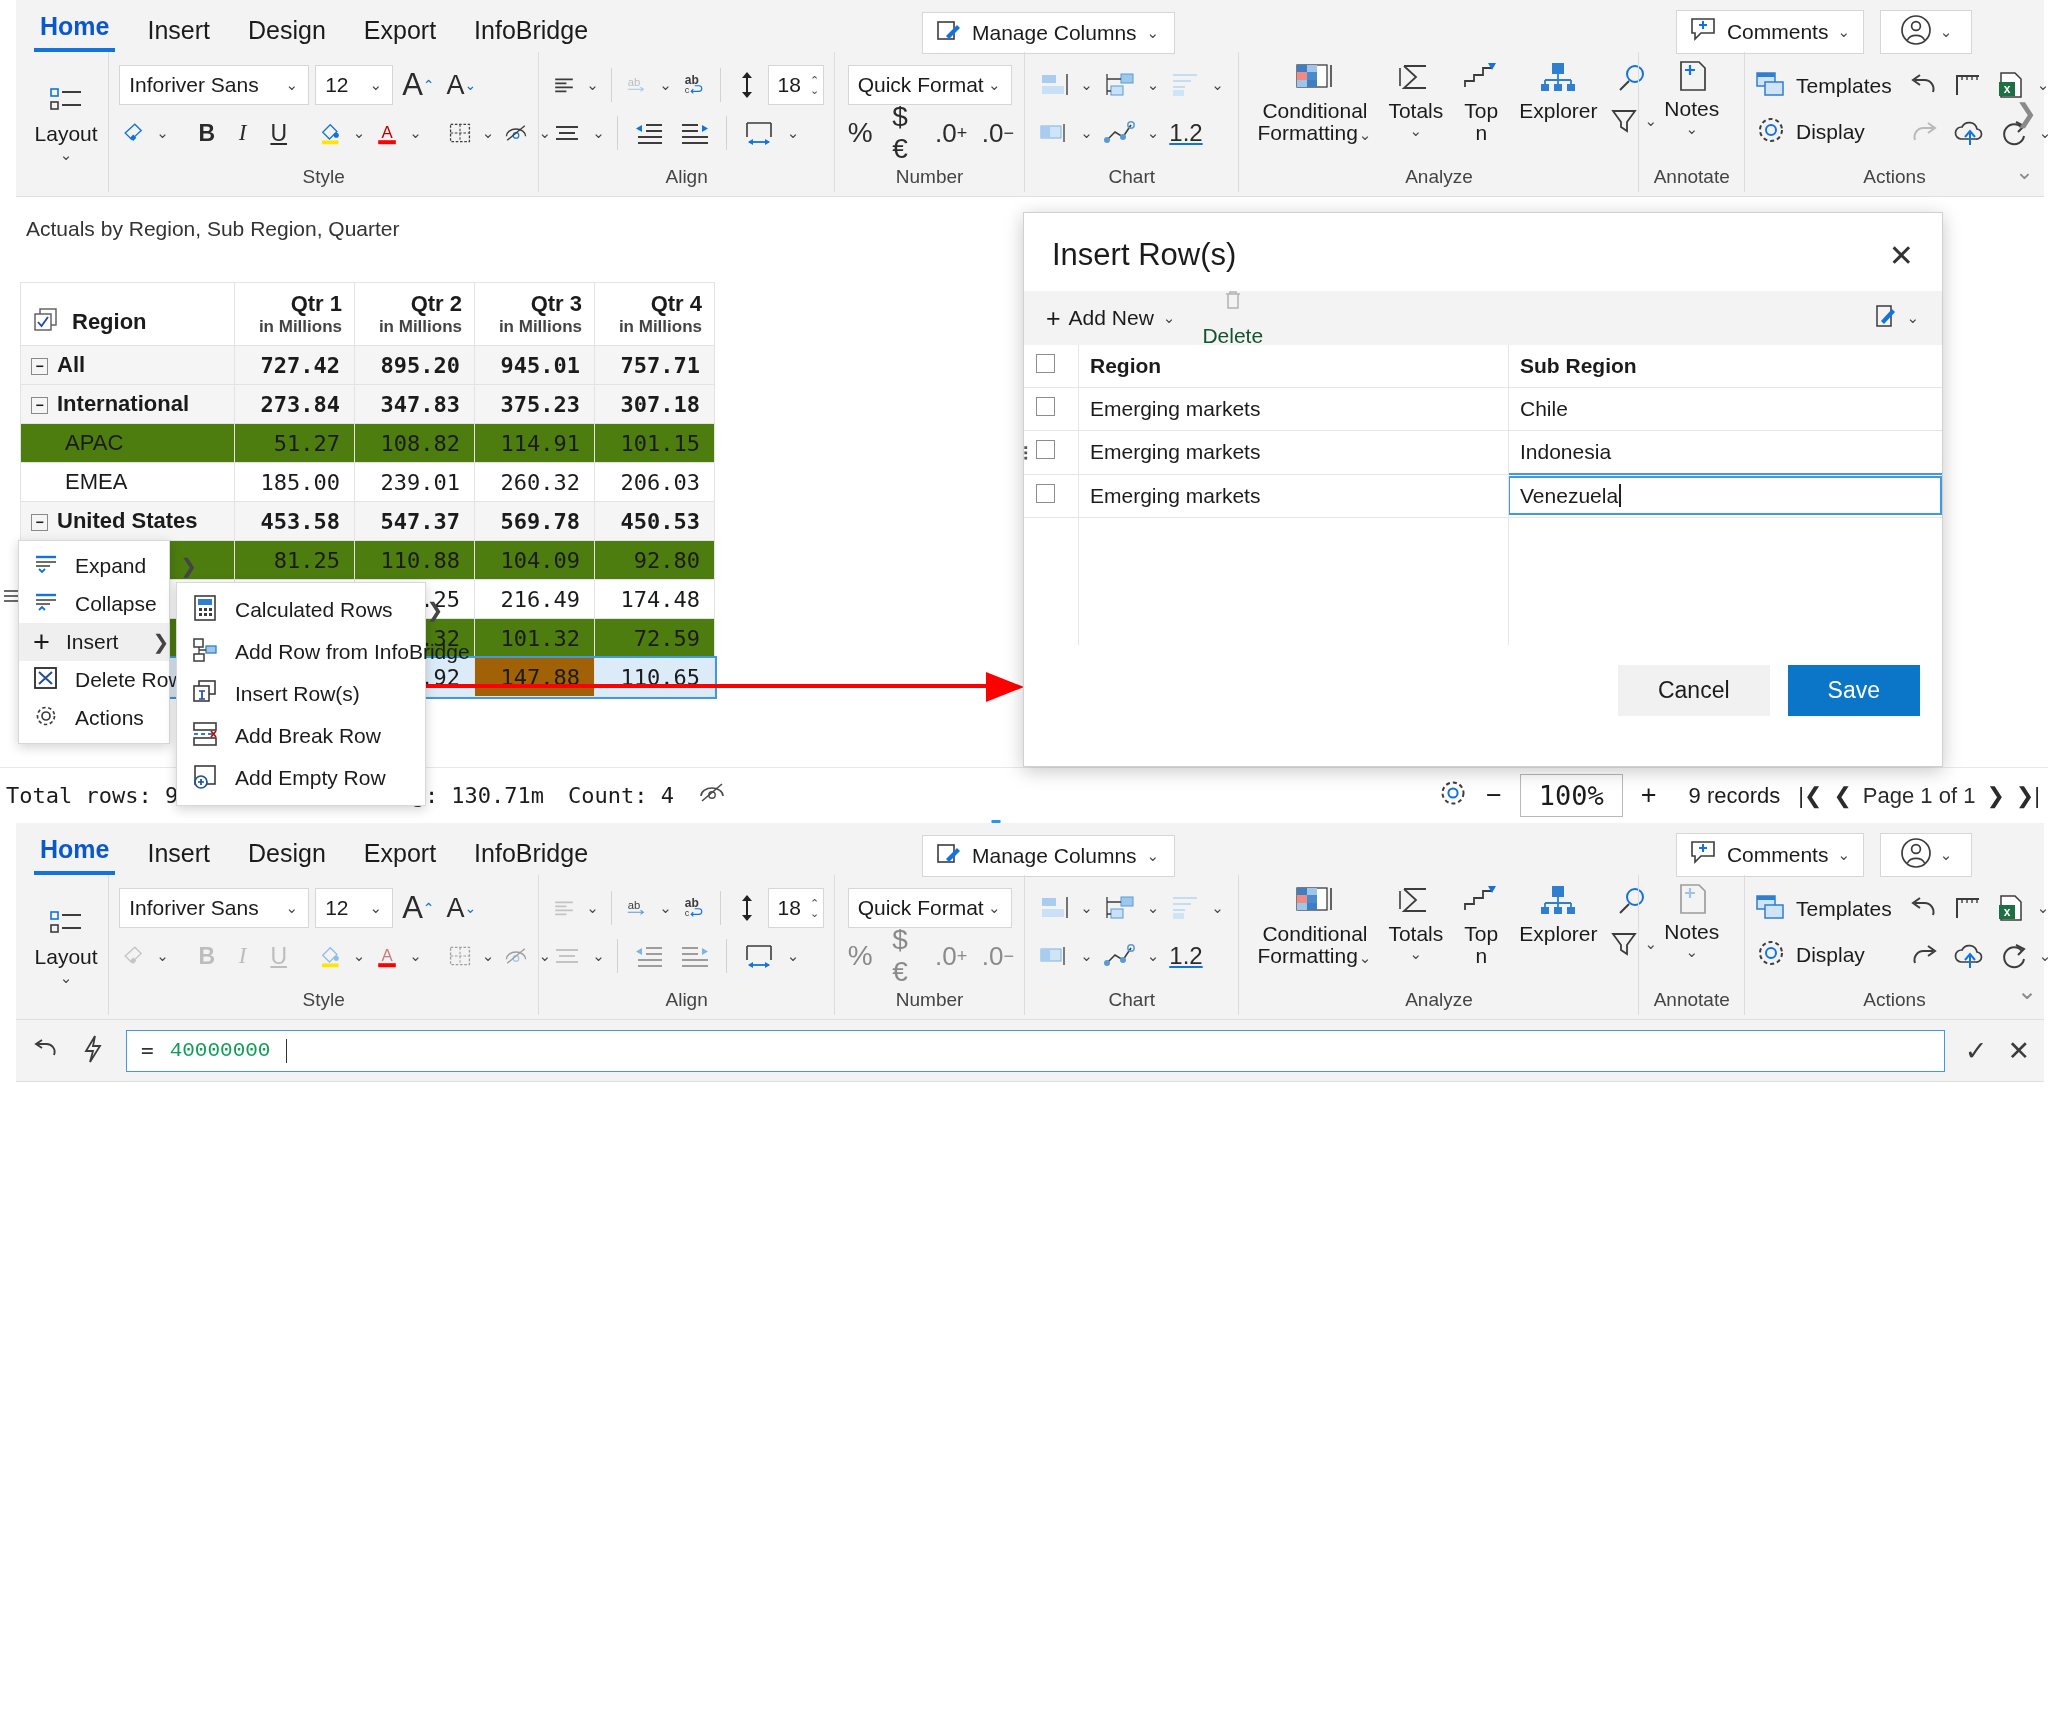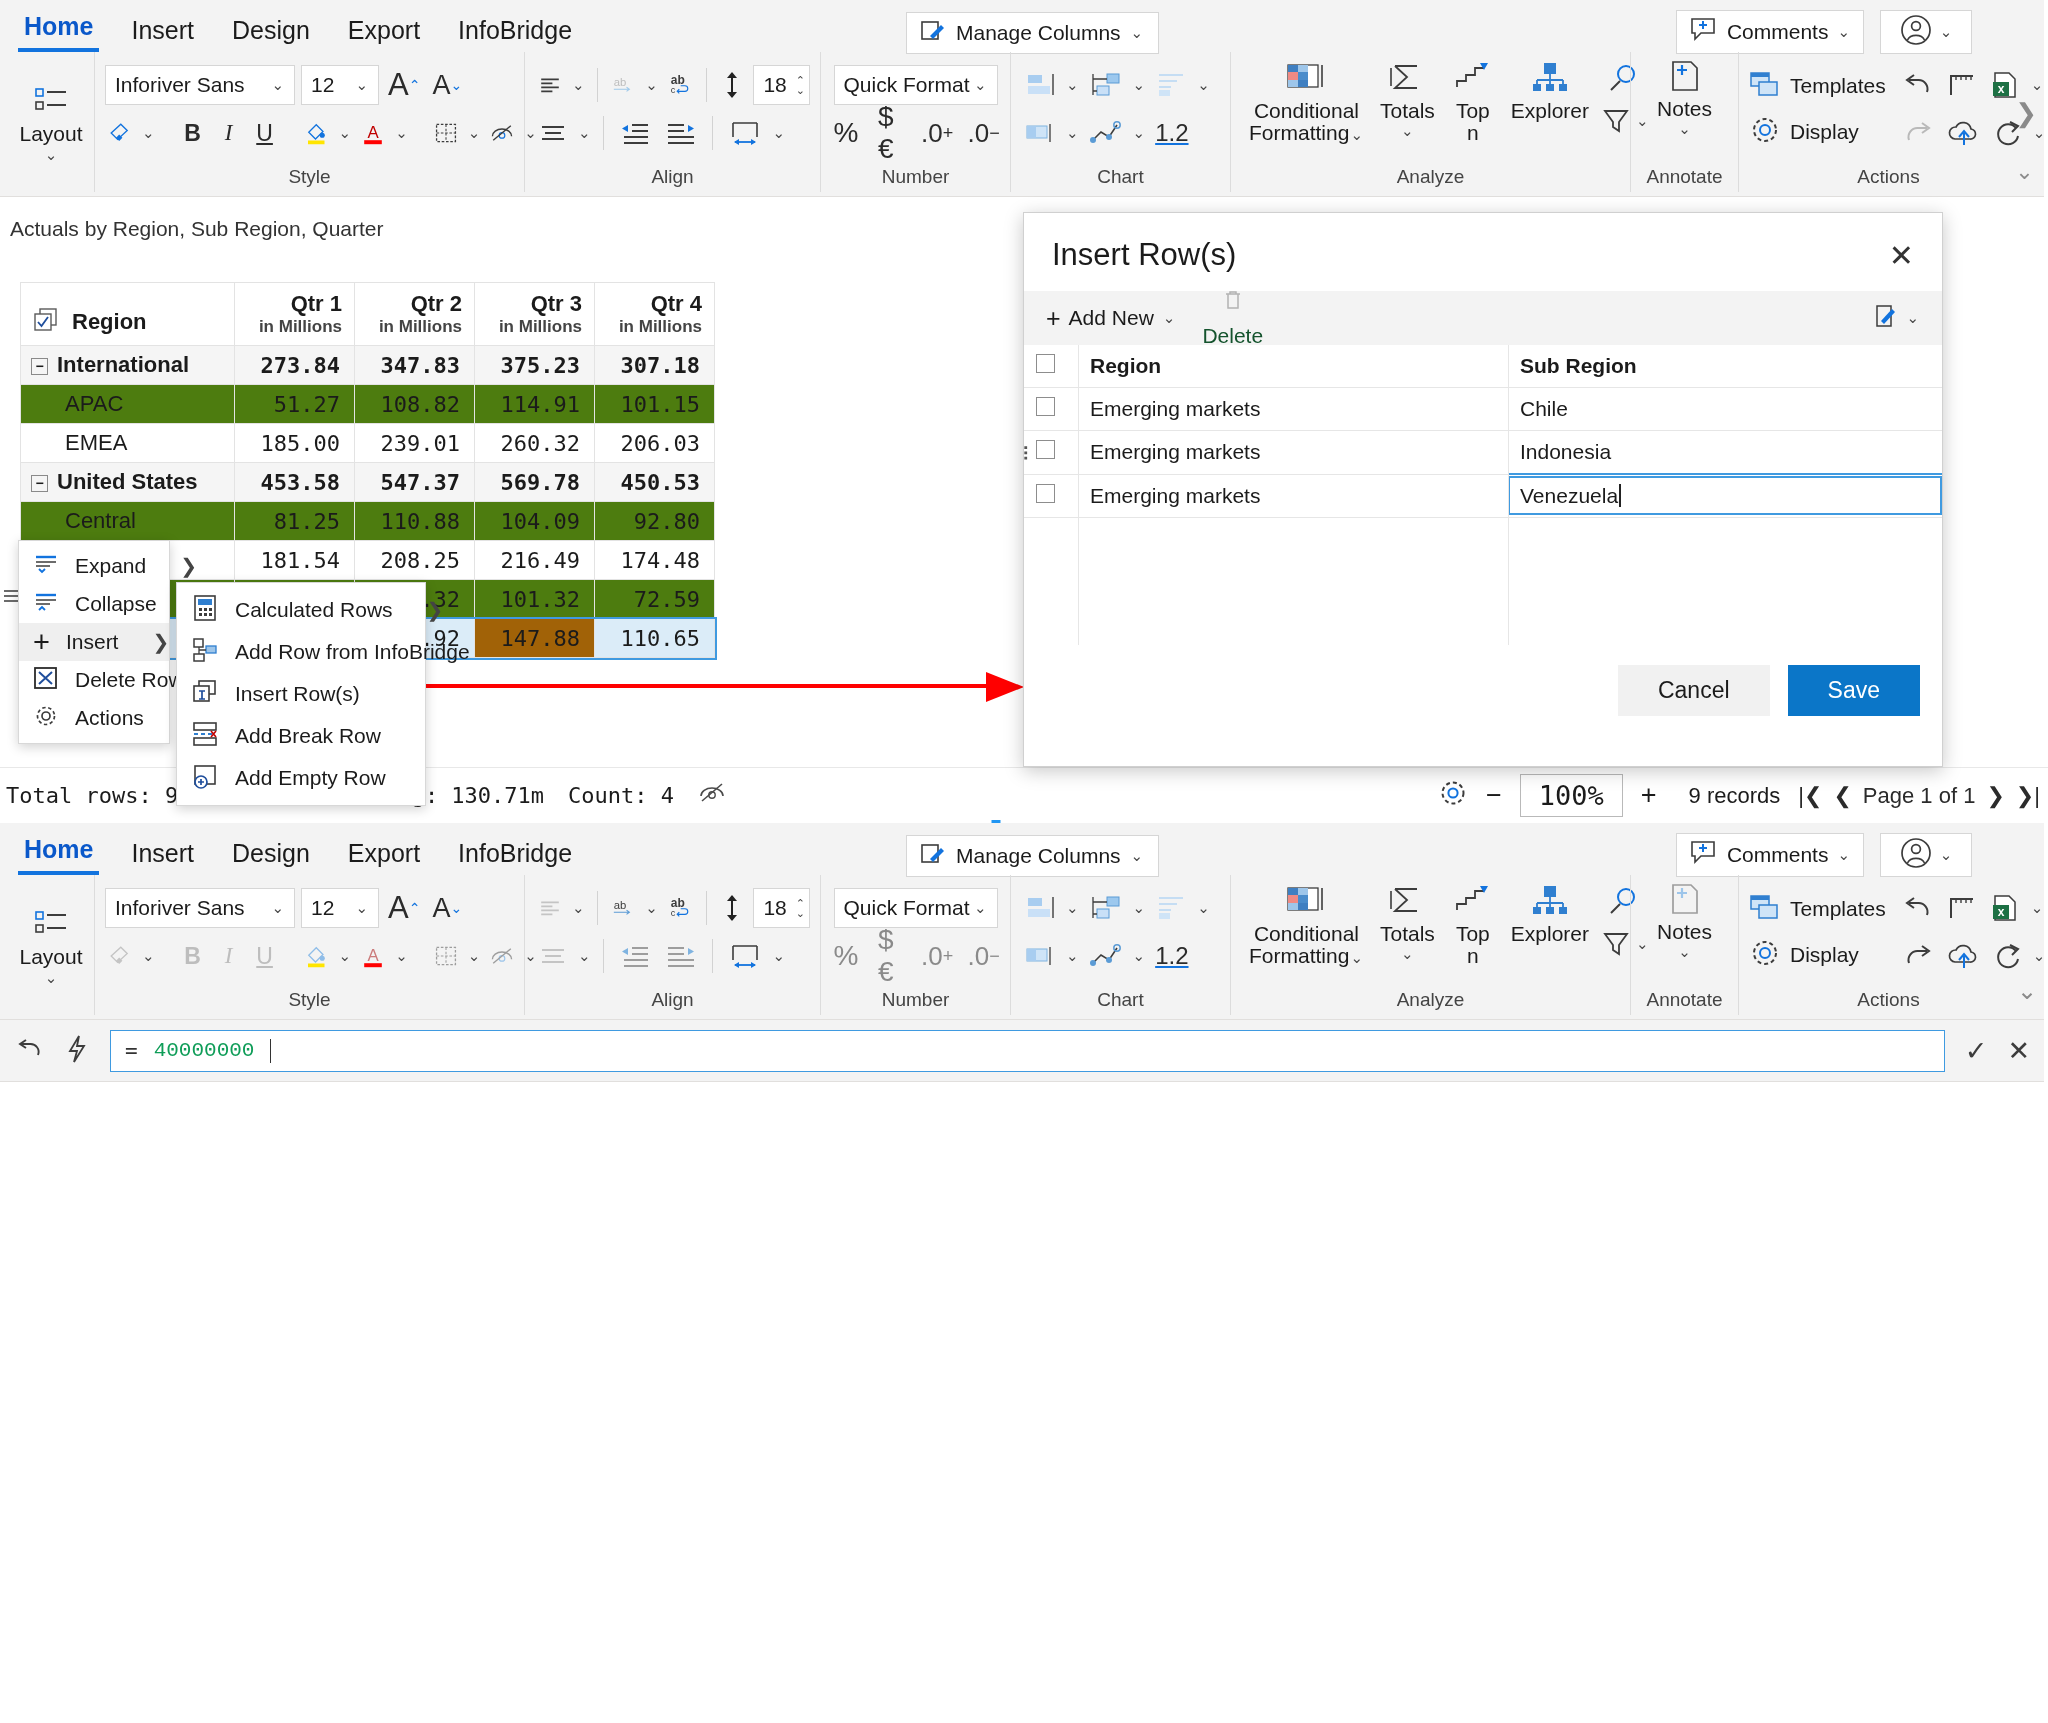--- a/index.html
+++ b/index.html
@@ -5,21 +5,21 @@
   * { box-sizing: border-box; }
   html, body { margin:0; padding:0; }
   body {
     width: 2048px; height: 1723px;
     font-family: "Liberation Sans", sans-serif;
     background: #ffffff;
     color: #1b1b1b;
     position: relative;
     overflow: hidden;
   }
-  .panel { position: relative; width: 2044px; }
+  .panel { position: relative; width: 2044px; padding-left: 16px; }
 
   
   .ribbon { background:#f3f3f3; border-bottom:1px solid #e1dfdd; position:relative; }
   .tabbar { height:52px; display:flex; align-items:flex-end; padding-left:18px; gap:26px; position:relative; }
   .tab { font-size:25px; color:#1b1b1b; padding:0 6px 7px 6px; cursor:pointer; white-space:nowrap; }
   .tab.active { color:#0a58ca; font-weight:bold; border-bottom:4px solid #1273de; }
   .manage-cols {
     position:absolute; left:906px; top:12px; height:42px;
     background:#fff; border:1px solid #d6d6d6; display:flex; align-items:center;
     gap:9px; padding:0 14px; font-size:21px; cursor:pointer;
@@ -590,20 +590,27 @@
             <div class="q">Qtr 3</div>
               <div class="u">in Millions</div>
           </th>
           <th class="colhead" style="width:120px;">
             <div class="q">Qtr 4</div>
               <div class="u">in Millions</div>
           </th>
         </tr>
       </thead>
       <tbody>
+        <tr class="lvl0">
+          <td class="rowlabel"><span class="exp">−</span><span>All</span></td>
+          <td class="num">727.42</td>
+          <td class="num">895.20</td>
+          <td class="num">945.01</td>
+          <td class="num">757.71</td>
+        </tr>
         <tr class="lvl1">
           <td class="rowlabel"><span class="exp">−</span><span>International</span></td>
           <td class="num">273.84</td>
           <td class="num">347.83</td>
           <td class="num">375.23</td>
           <td class="num">307.18</td>
         </tr>
         <tr class="alt">
           <td class="rowlabel" style="padding-left:44px;"><span>APAC</span></td>
           <td class="num">51.27</td>

